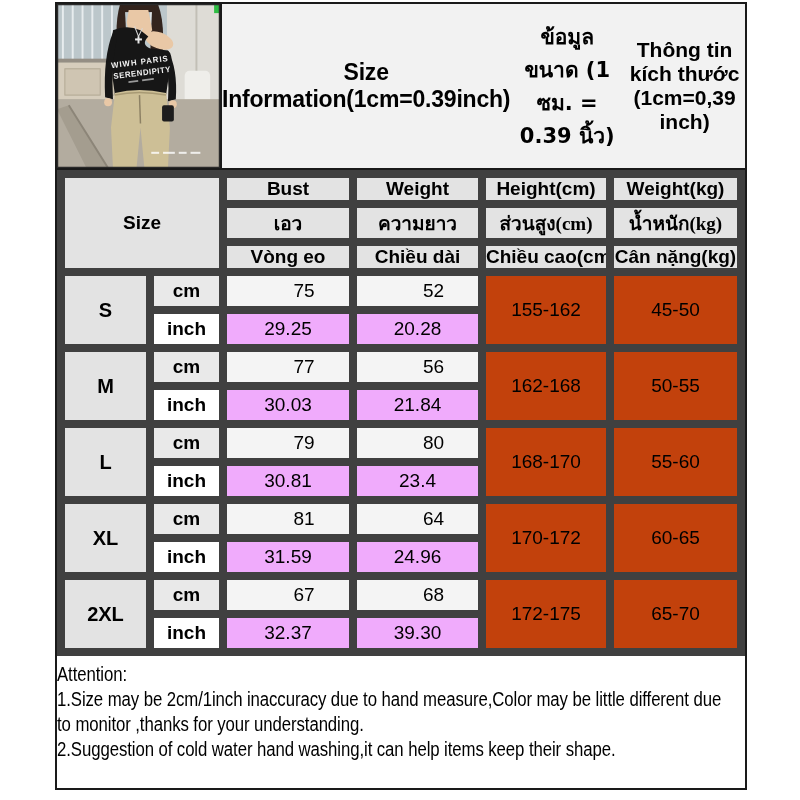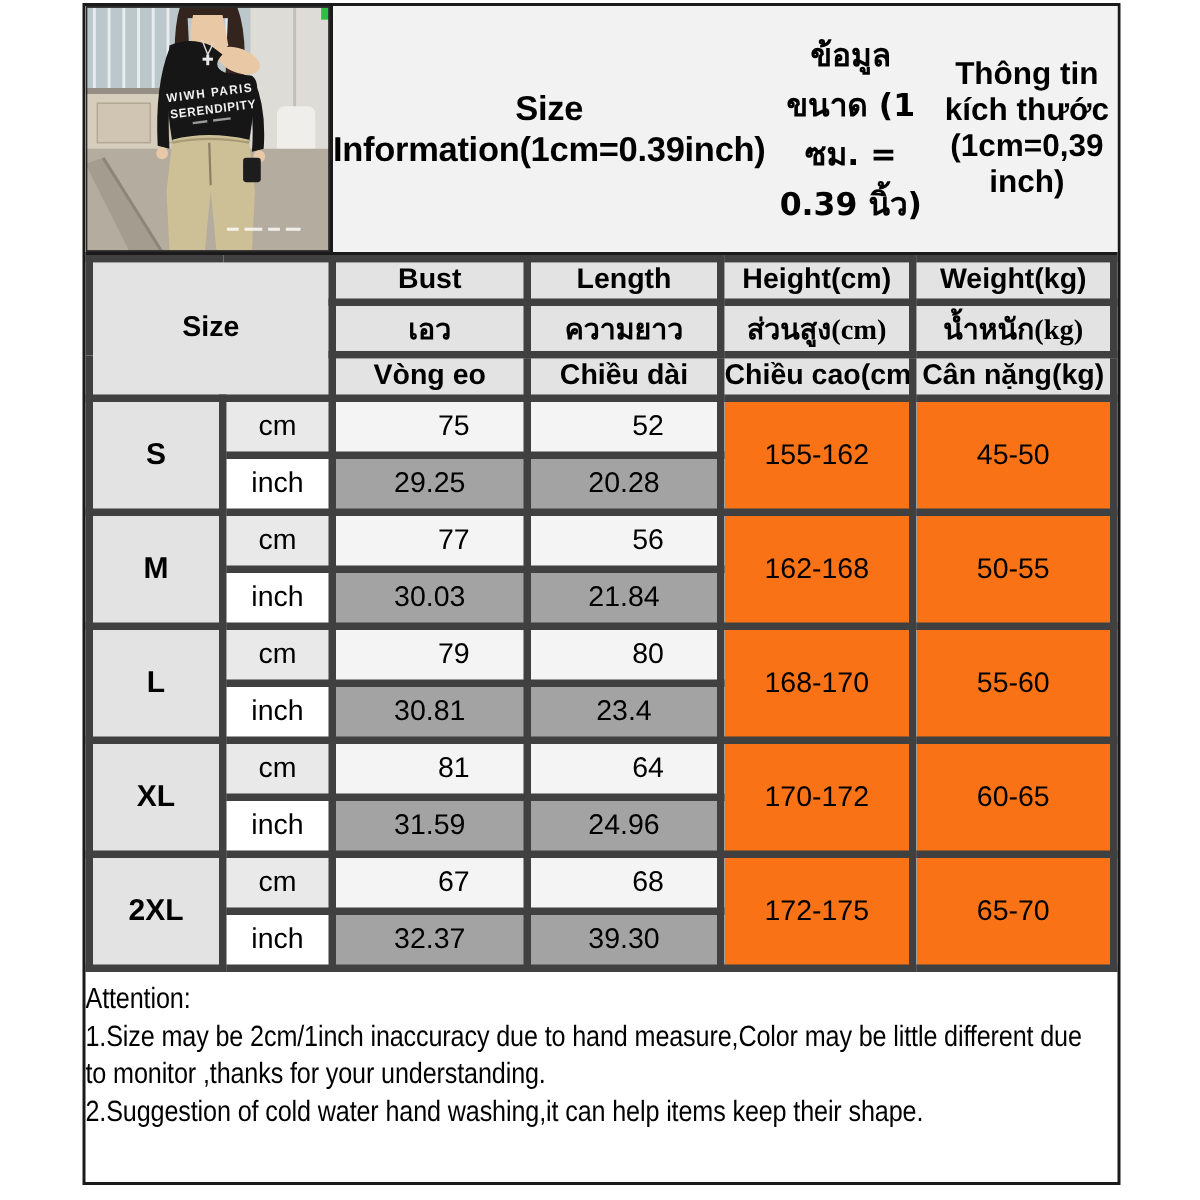--- a/index.html
+++ b/index.html
@@ -48,21 +48,21 @@
   .title-th { font-size: 21px; font-weight: bold; font-family: "DejaVu Sans", sans-serif; }
   .title-vi { font-size: 21px; font-weight: bold; }
 
   
   table.size-table {
     border-collapse: collapse;
     table-layout: fixed;
     width: 100%;
   }
   .size-table th, .size-table td {
-    border: 5px solid #404040;
+    border: 8px solid #404040;
     text-align: center;
     vertical-align: middle;
     padding: 0;
     font-size: 19px;
     overflow: hidden;
     white-space: nowrap;
   }
   .size-table thead tr { height: 29px; }
   .size-table tbody tr { height: 38px; }
   .col-size  { width: 89px; }
@@ -73,26 +73,26 @@
   .col-wgt   { width: auto; }
 
   .size-head {
     background: #e3e3e3;
     font-size: 36px;
     font-weight: bold;
   }
   th.hdr { background: #e3e3e3; font-weight: bold; }
   th.hdr-th { font-family: Liberation Serif, serif; font-size: 19px; }
   td.size-name { background: #e3e3e3; font-weight: bold; font-size: 20px; }
-  td.unit { font-weight: normal; }
+  td.unit { font-weight: bold; }
   td.unit-cm { background: #e9e9e9; }
   td.unit-inch { background: #ffffff; }
   tr.r-cm td.val { background: #f4f4f4; padding-left: 32px; }
-  tr.r-inch td.val { background: #a3a3a3; }
-  td.range { background: #f97316; }
+  tr.r-inch td.val { background: #f0abfc; }
+  td.range { background: #c2410c; }
 
   
   .attention {
     flex: 1;
     padding: 6px 10px 0 0;
     box-sizing: border-box;
     overflow: hidden;
   }
   .attention-inner {
     transform: scaleX(0.86);
@@ -207,21 +207,21 @@
         <col class="col-unit">
         <col class="col-bust">
       <col class="col-len">
         <col class="col-hgt">
         <col class="col-wgt">
     </colgroup>
     <thead>
       <tr>
         <th class="size-head" rowspan="3" colspan="2">Size</th>
         <th class="hdr">Bust</th>
-        <th class="hdr">Length</th>
+        <th class="hdr">Weight</th>
         <th class="hdr">Height(cm)</th>
         <th class="hdr">Weight(kg)</th>
       </tr>
       <tr>
         <th class="hdr hdr-th">เอว</th>
         <th class="hdr hdr-th">ความยาว</th>
         <th class="hdr hdr-th">ส่วนสูง(cm)</th>
         <th class="hdr hdr-th">น้ำหนัก(kg)</th>
       </tr>
       <tr>

